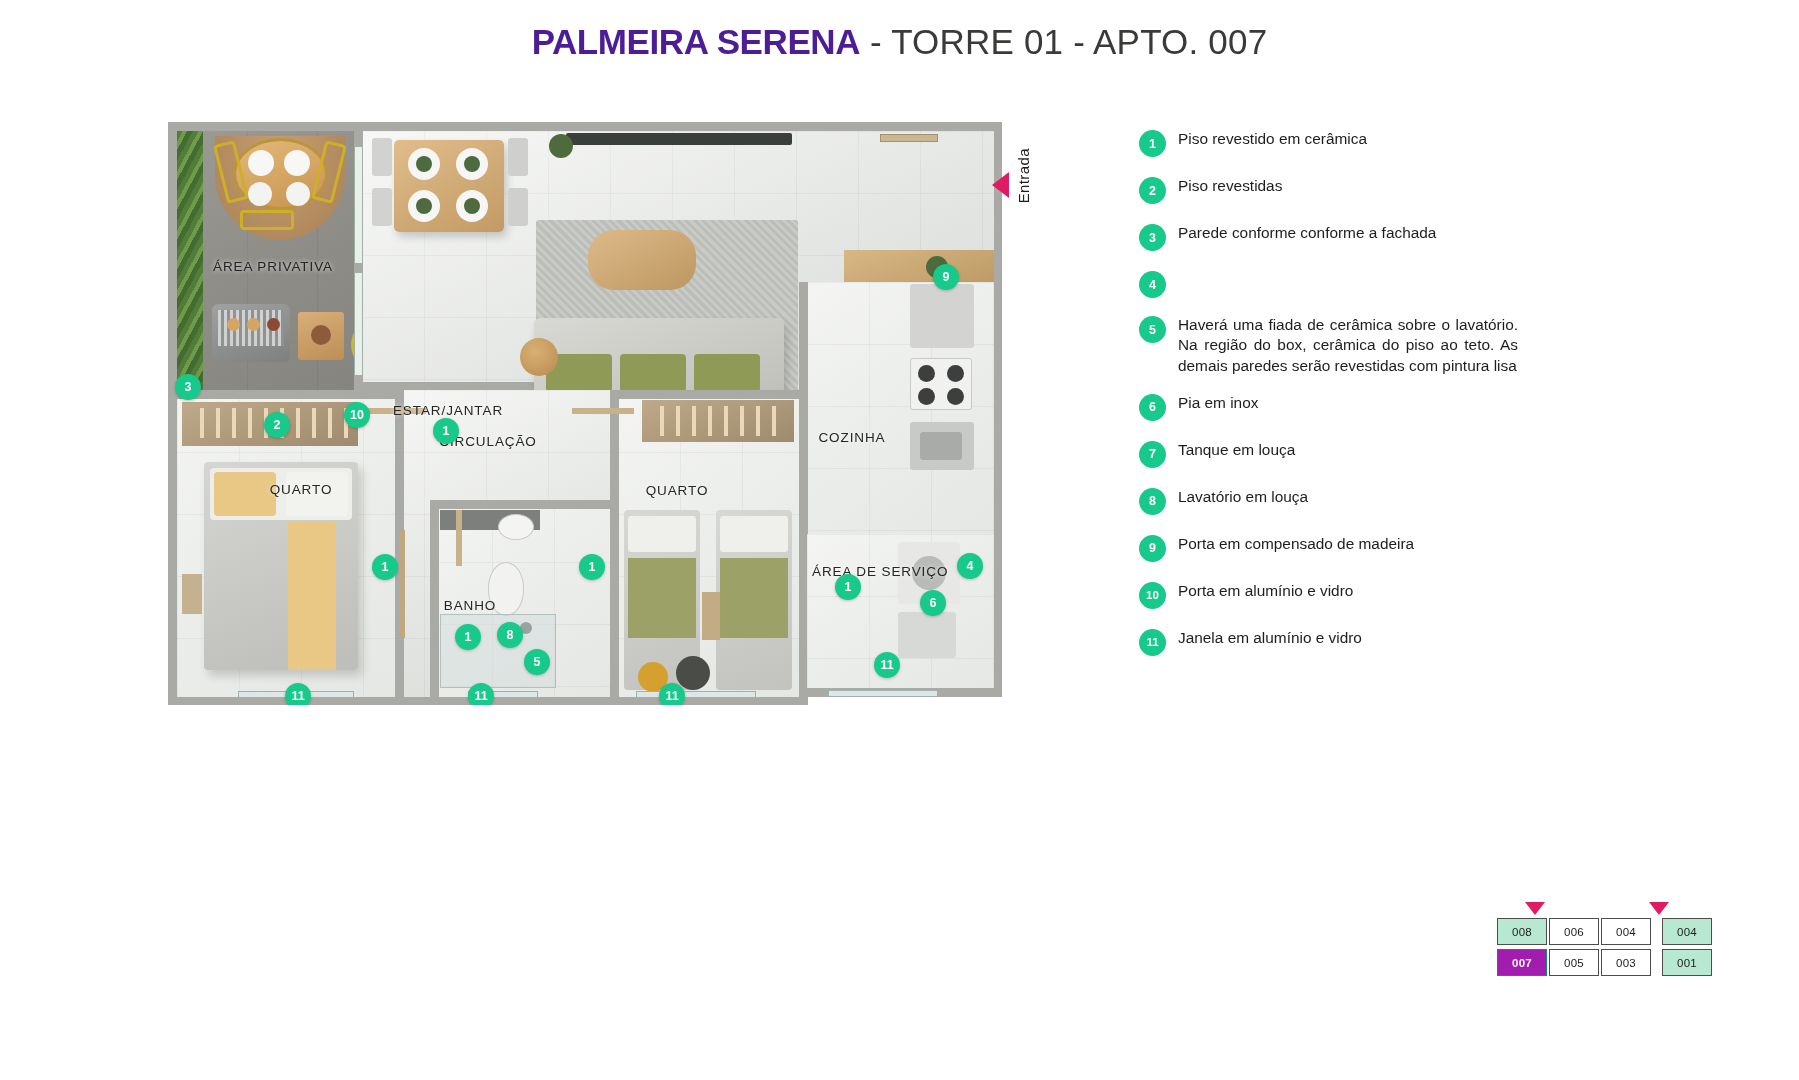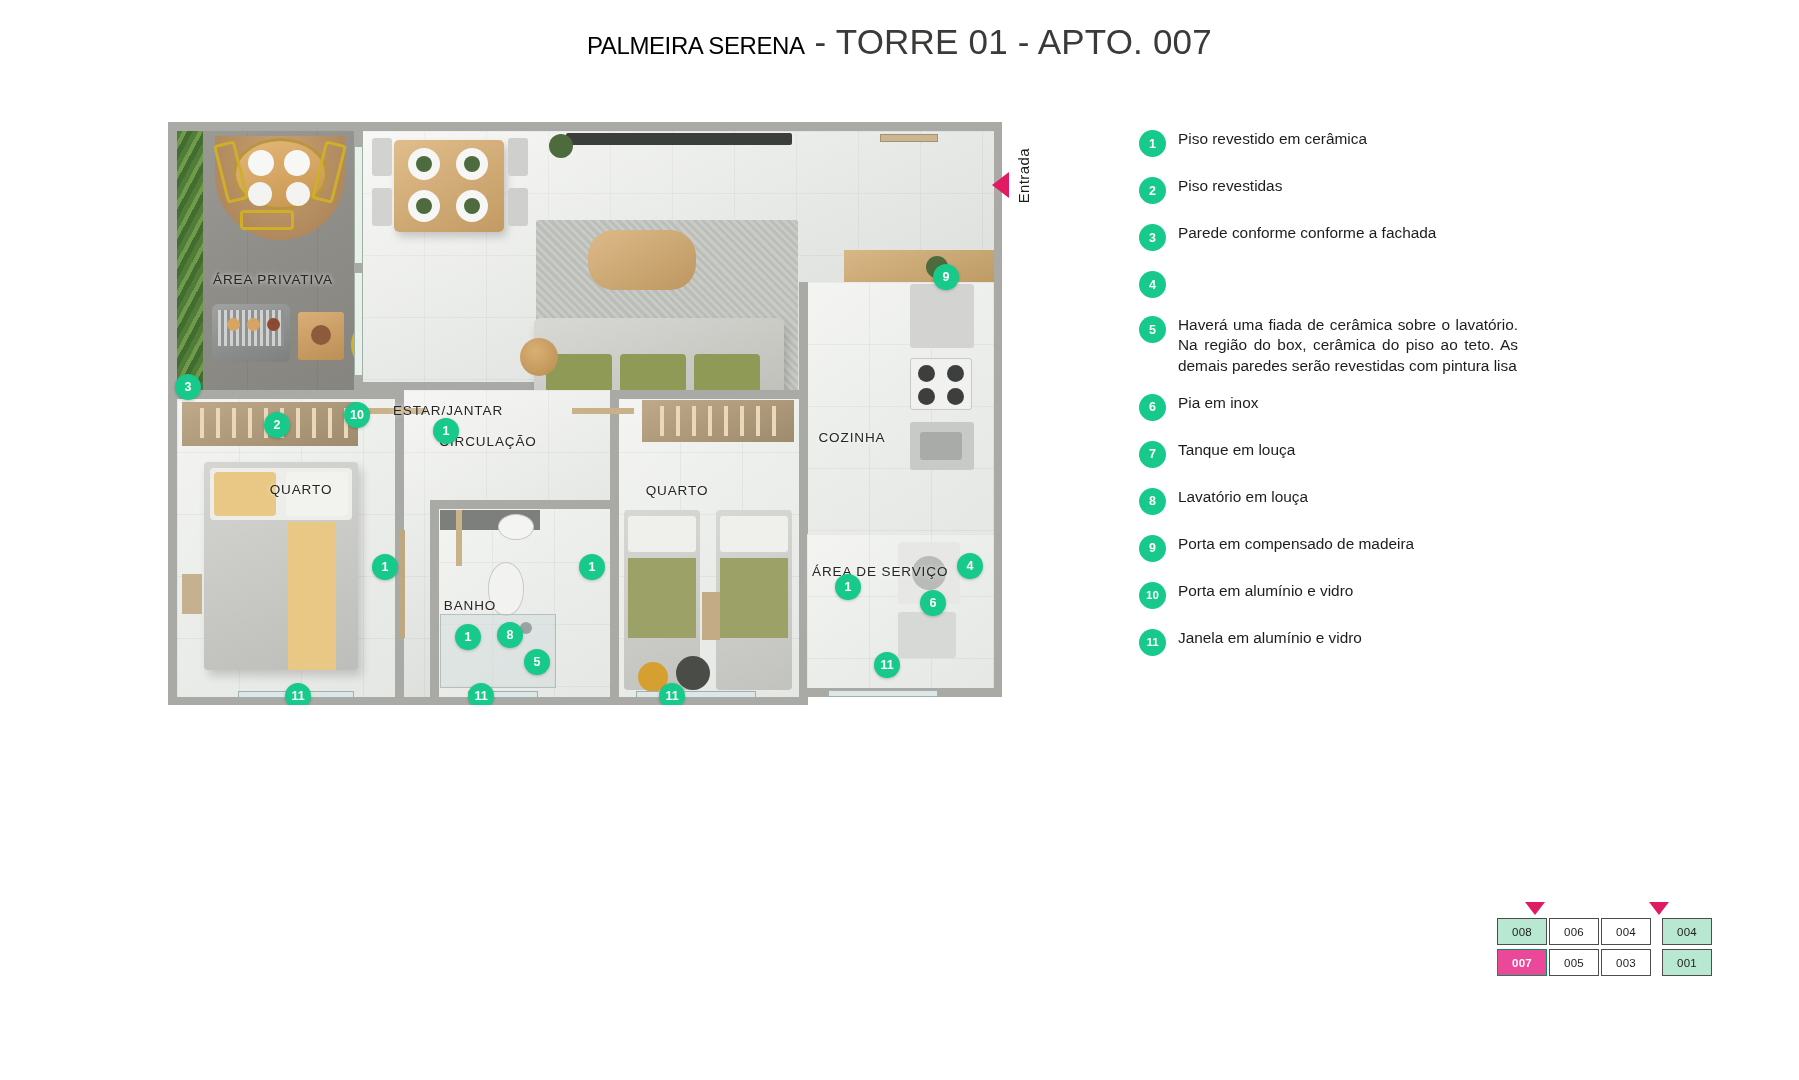--- a/index.html
+++ b/index.html
@@ -10,22 +10,22 @@
     overflow: hidden;
   }
   #root { position: relative; width: 1799px; height: 1080px; background:#fff; }
 
   
   .title-bar {
     position: absolute; left: 0; top: 22px; width: 1799px;
     text-align: center; white-space: nowrap;
   }
   .title-strong {
-    font-size: 24px; font-weight: 400; letter-spacing: -0.4px;
-    color: #000000; font-family: "Liberation Sans", sans-serif;
+    font-size: 35px; font-weight: 700; letter-spacing: -0.4px;
+    color: #4c1d95; font-family: "Liberation Sans", sans-serif;
   }
   .title-light {
     font-size: 35px; font-weight: 300; letter-spacing: 0.2px;
     color: #3a3a38; font-family: "Liberation Sans", sans-serif;
   }
 
   
   .plan {
     position: absolute; left: 168px; top: 122px;
     width: 834px; height: 583px;
@@ -107,21 +107,21 @@
   .loc-row { position:absolute; left:0; display:flex; align-items:stretch; height:42px; }
   .loc-row.top { top:12px; }
   .loc-row.bot { top:43px; }
   .loc-cell {
     width:50px; height:27px; border:1.4px solid #4d4d4d; background:#ffffff;
     display:flex; align-items:center; justify-content:center;
     font-size:11.5px; color:#1d1d1b; font-family:"Liberation Sans", sans-serif;
     margin-right:2px; letter-spacing:.3px;
   }
   .loc-cell.lite { background:#b9e8d2; border-color:#4d4d4d; }
-  .loc-cell.active { background:#ec4899; color:#ffffff; border-color:#0d8c5c; font-weight:700; }
+  .loc-cell.active { background:#a21caf; color:#ffffff; border-color:#0d8c5c; font-weight:700; }
   .loc-tri {
     position:absolute; width:0;height:0;
     border-left:10px solid transparent; border-right:10px solid transparent;
     border-top:13px solid #e01a63;
   }
   .loc-gap { width:9px; }
 </style>
 </head>
 <body>
 
@@ -307,21 +307,21 @@
     <div style="position:absolute;left:272px;top:492px;width:116px;height:74px;background:rgba(210,220,220,.5);border:1px solid #b3c0c0;"></div>
     <div style="position:absolute;left:352px;top:500px;width:12px;height:12px;border-radius:50%;background:#9aa2a2;"></div>
 
     <div style="position:absolute;left:300px;top:569px;width:70px;height:7px;background:#dfe6e6;border:1px solid #9fb0b0;"></div>
 
     <div style="position:absolute;left:196px;top:286px;width:62px;height:6px;background:#c9b18a;"></div>
     <div style="position:absolute;left:404px;top:286px;width:62px;height:6px;background:#c9b18a;"></div>
     <div style="position:absolute;left:288px;top:388px;width:6px;height:56px;background:#c9b18a;"></div>
     <div style="position:absolute;left:231px;top:408px;width:6px;height:108px;background:#bfa880;"></div>
 
-    <div class="rname c" style="left:105px;top:150px;">ÁREA PRIVATIVA</div>
+    <div class="rname c" style="left:105px;top:137px;">ÁREA PRIVATIVA</div>
     <div class="rname c" style="left:280px;top:281px;">ESTAR/JANTAR</div>
     <div class="rname c" style="left:320px;top:312px;">CIRCULAÇÃO</div>
     <div class="rname c" style="left:133px;top:360px;">QUARTO</div>
     <div class="rname c" style="left:509px;top:361px;">QUARTO</div>
     <div class="rname c" style="left:302px;top:476px;">BANHO</div>
     <div class="rname c" style="left:684px;top:308px;">COZINHA</div>
     <div class="rname" style="left:644px;top:442px;width:86px;line-height:1.25;">ÁREA DE SERVIÇO</div>
 
     <div class="pin" style="left:7px;top:252px;">3</div>
     <div class="pin" style="left:96px;top:290px;">2</div>

